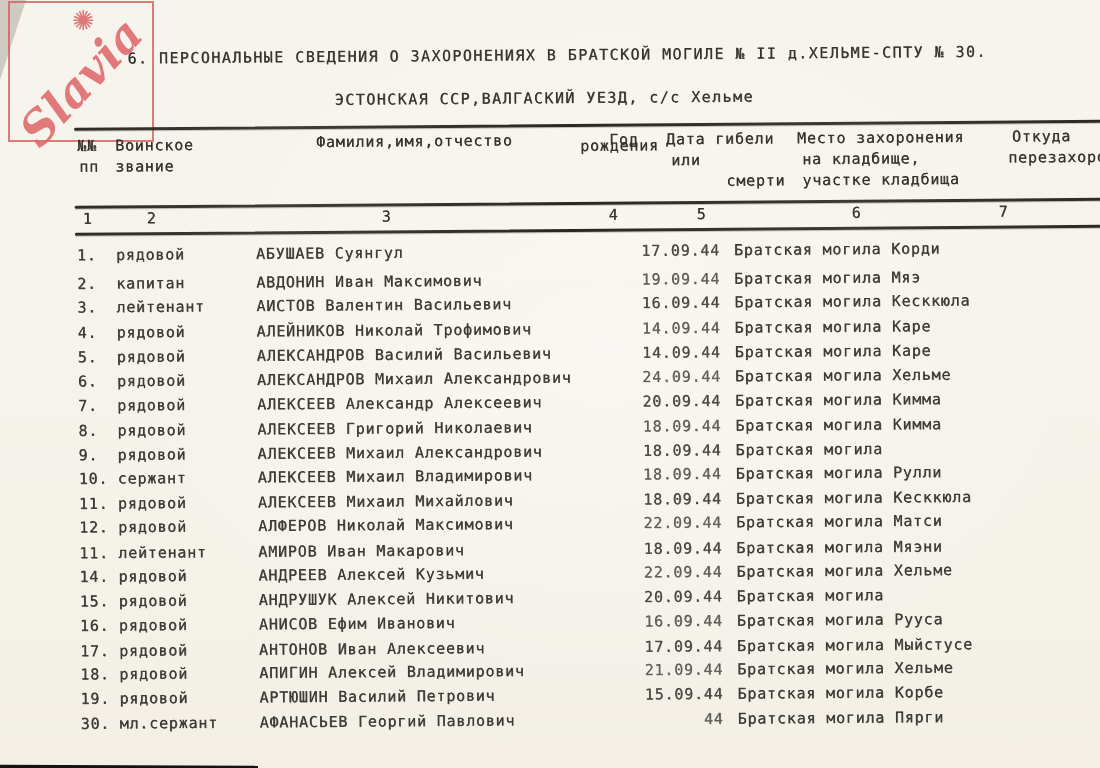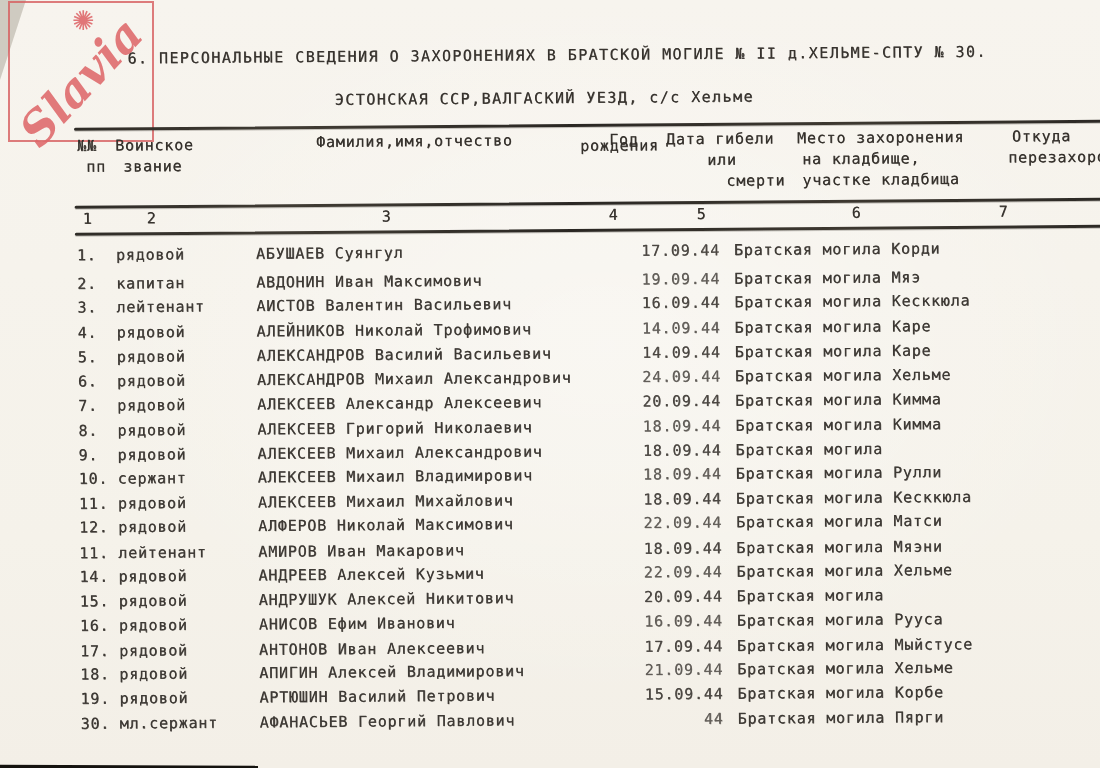--- a/index.html
+++ b/index.html
@@ -129,28 +129,28 @@
   </div>
 
   <div class="doc">
 
     <div class="t title-line" style="left:130px; top:47px;">6. ПЕРСОНАЛЬНЫЕ СВЕДЕНИЯ О ЗАХОРОНЕНИЯХ В БРАТСКОЙ МОГИЛЕ № II д.ХЕЛЬМЕ-СПТУ № 30.</div>
     <div class="t title-line" style="left:337px; top:90px;">ЭСТОНСКАЯ ССР,ВАЛГАСКИЙ УЕЗД, с/с Хельме</div>
 
     <div class="rule" style="left:76px; top:125px; right:-12px;"></div>
 
     <div class="t hdr" style="left:79px;  top:134px;">№№</div>
-    <div class="t hdr" style="left:88px;  top:155px;">пп</div>
+    <div class="t hdr" style="left:81px;  top:155px;">пп</div>
     <div class="t hdr" style="left:117px; top:134px;">Воинское</div>
-    <div class="t hdr" style="left:117px; top:155px;margin-left:8px;">звание</div>
+    <div class="t hdr" style="left:117px; top:155px;">звание</div>
     <div class="t hdr" style="left:318px; top:132px;">Фамилия,имя,отчество</div>
     <div class="t hdr" style="left:611px; top:132px;">Год</div>
     <div class="t hdr" style="left:582px; top:138px;">рождения</div>
     <div class="t hdr" style="left:668px; top:132px;">Дата гибели</div>
-    <div class="t hdr" style="left:673px; top:153px;margin-left:36px;">или</div>
+    <div class="t hdr" style="left:673px; top:153px;">или</div>
     <div class="t hdr" style="left:696px; top:174px;margin-left:32px;">смерти</div>
     <div class="t hdr" style="left:799px; top:132px;">Место захоронения</div>
     <div class="t hdr" style="left:804px; top:153px;">на кладбище,</div>
     <div class="t hdr" style="left:804px; top:174px;">участке кладбища</div>
     <div class="t hdr" style="left:1014px; top:132px;">Откуда</div>
     <div class="t hdr" style="left:1002px;top:153px;margin-left:8px;">перезахоро</div>
 
     <div class="rule" style="left:76px; top:203px; right:-12px;"></div>
 
     <div class="t colnum" style="left:84px;  top:207px;">1</div>

